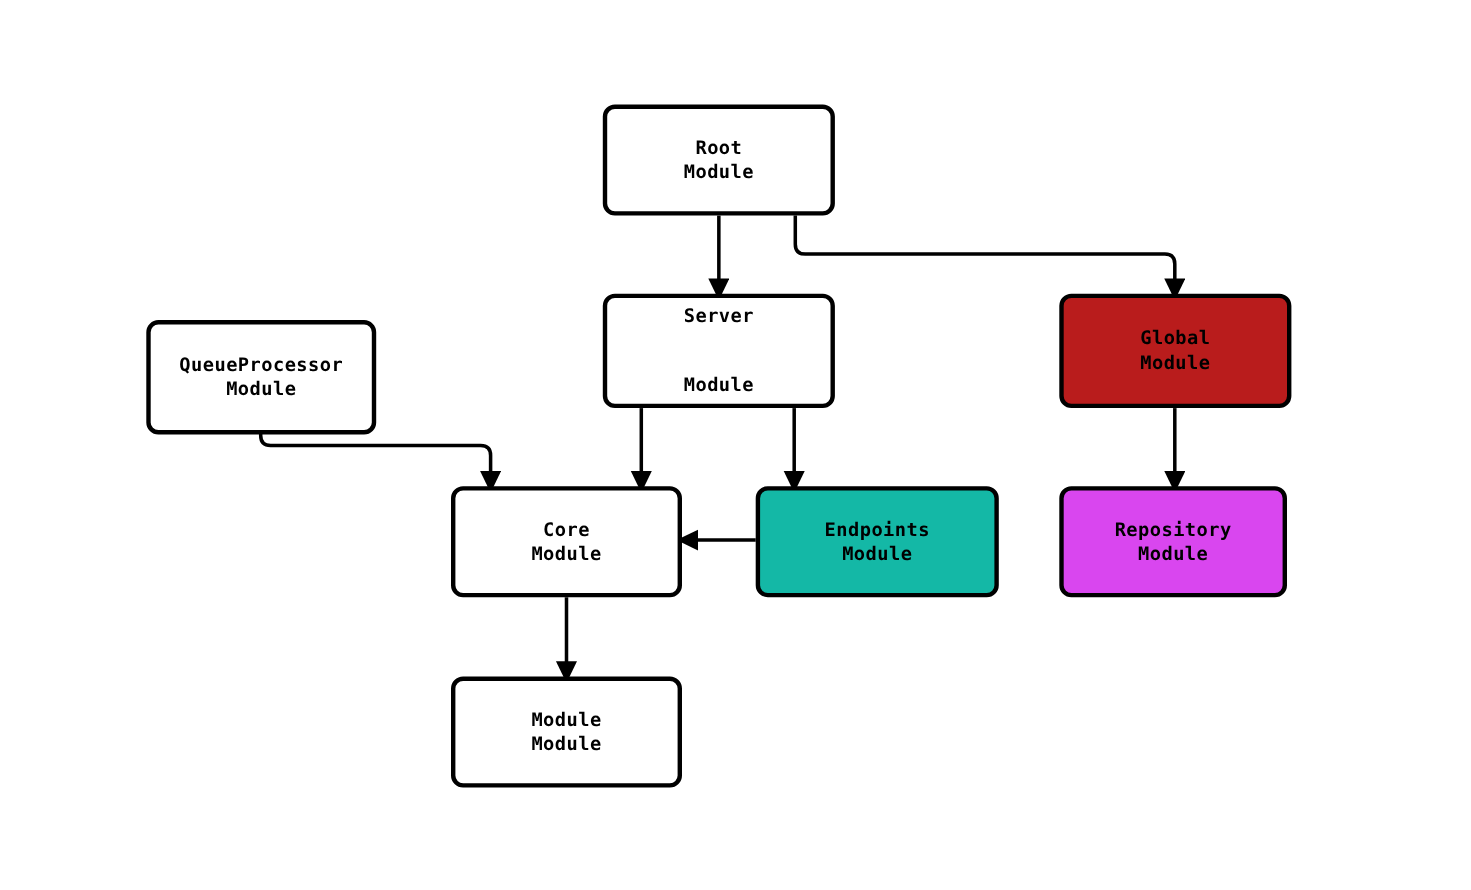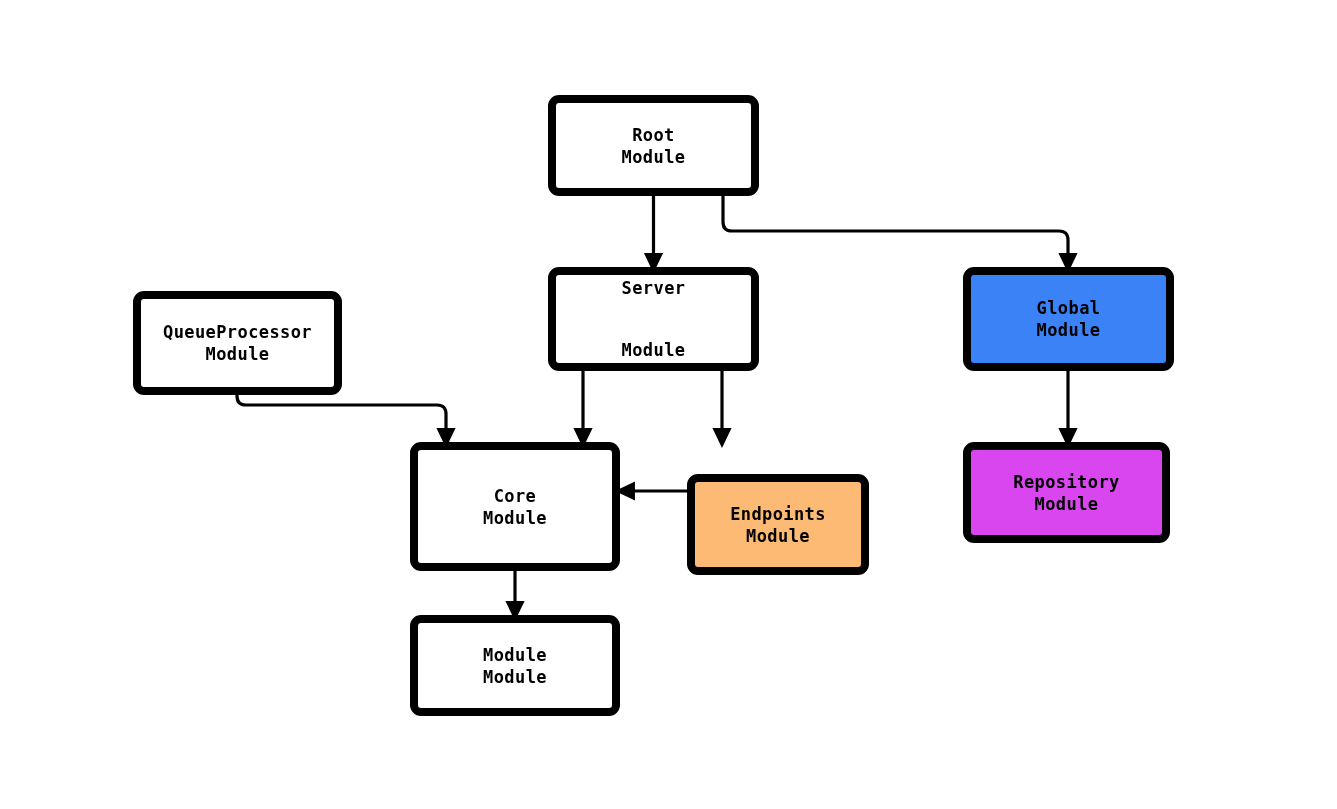--- a/index.html
+++ b/index.html
@@ -24,21 +24,21 @@
     position: absolute;
     left: 0;
     top: 0;
     width: 1337px;
     height: 809px;
   }
   .node {
     position: absolute;
     box-sizing: border-box;
     background: #ffffff;
-    border: 8px solid #4c1d95;
+    border: 4px solid #4c1d95;
     border-radius: 11px;
     display: flex;
     flex-direction: column;
     align-items: center;
     justify-content: center;
     z-index: 2;
   }
   .node-label {
     font-family: "DejaVu Sans Mono", "Liberation Mono", monospace;
     font-size: 17px;
@@ -87,31 +87,31 @@
   <div class="node" style="left: 133px; top: 267px; width: 209px; height: 104px; background: rgb(255, 255, 255); border-color: rgb(0, 0, 0); margin-top: 24px;">
     <span class="node-label">QueueProcessor</span>
     <span class="node-label">Module</span>
   </div>
 
   <div class="node" style="left: 548px; top: 267px; width: 211px; height: 104px; background: rgb(255, 255, 255); border-color: rgb(0, 0, 0); gap: 40px;">
     <span class="node-label">Server</span>
     <span class="node-label">Module</span>
   </div>
 
-  <div class="node" style="left: 963px; top: 267px; width: 211px; height: 104px; background: #3b82f6; border-color: rgb(0, 0, 0);">
+  <div class="node" style="left: 963px; top: 267px; width: 211px; height: 104px; background: #b91c1c; border-color: rgb(0, 0, 0);">
     <span class="node-label">Global</span>
     <span class="node-label">Module</span>
   </div>
 
-  <div class="node" style="left: 410px; top: 442px; width: 210px; height: 129px; background: rgb(255, 255, 255); border-color: rgb(0, 0, 0);">
+  <div class="node" style="left: 410px; top: 442px; width: 210px; height: 101px; background: rgb(255, 255, 255); border-color: rgb(0, 0, 0);">
     <span class="node-label">Core</span>
     <span class="node-label">Module</span>
   </div>
 
-  <div class="node" style="left: 687px; top: 442px; width: 182px; height: 101px; background: #fdba74; border-color: rgb(0, 0, 0); margin-top: 32px;">
+  <div class="node" style="left: 687px; top: 442px; width: 221px; height: 101px; background: #14b8a6; border-color: rgb(0, 0, 0);">
     <span class="node-label">Endpoints</span>
     <span class="node-label">Module</span>
   </div>
 
   <div class="node" style="left: 963px; top: 442px; width: 207px; height: 101px; background: #d946ef; border-color: rgb(0, 0, 0);">
     <span class="node-label">Repository</span>
     <span class="node-label">Module</span>
   </div>
 
   <div class="node" style="left: 410px; top: 615px; width: 210px; height: 101px; background: rgb(255, 255, 255); border-color: rgb(0, 0, 0);">

